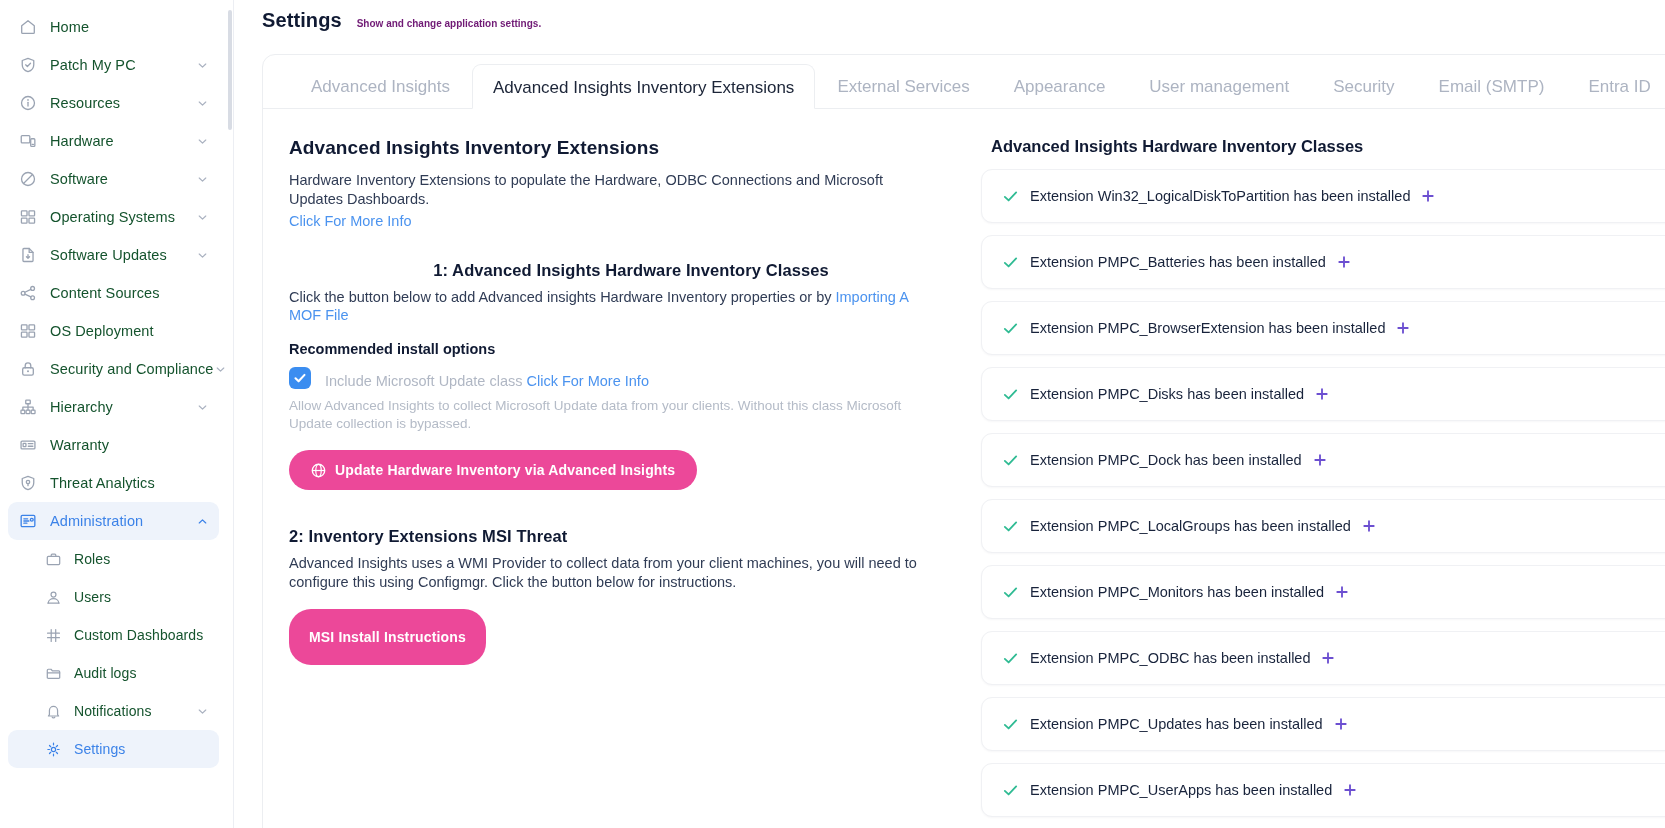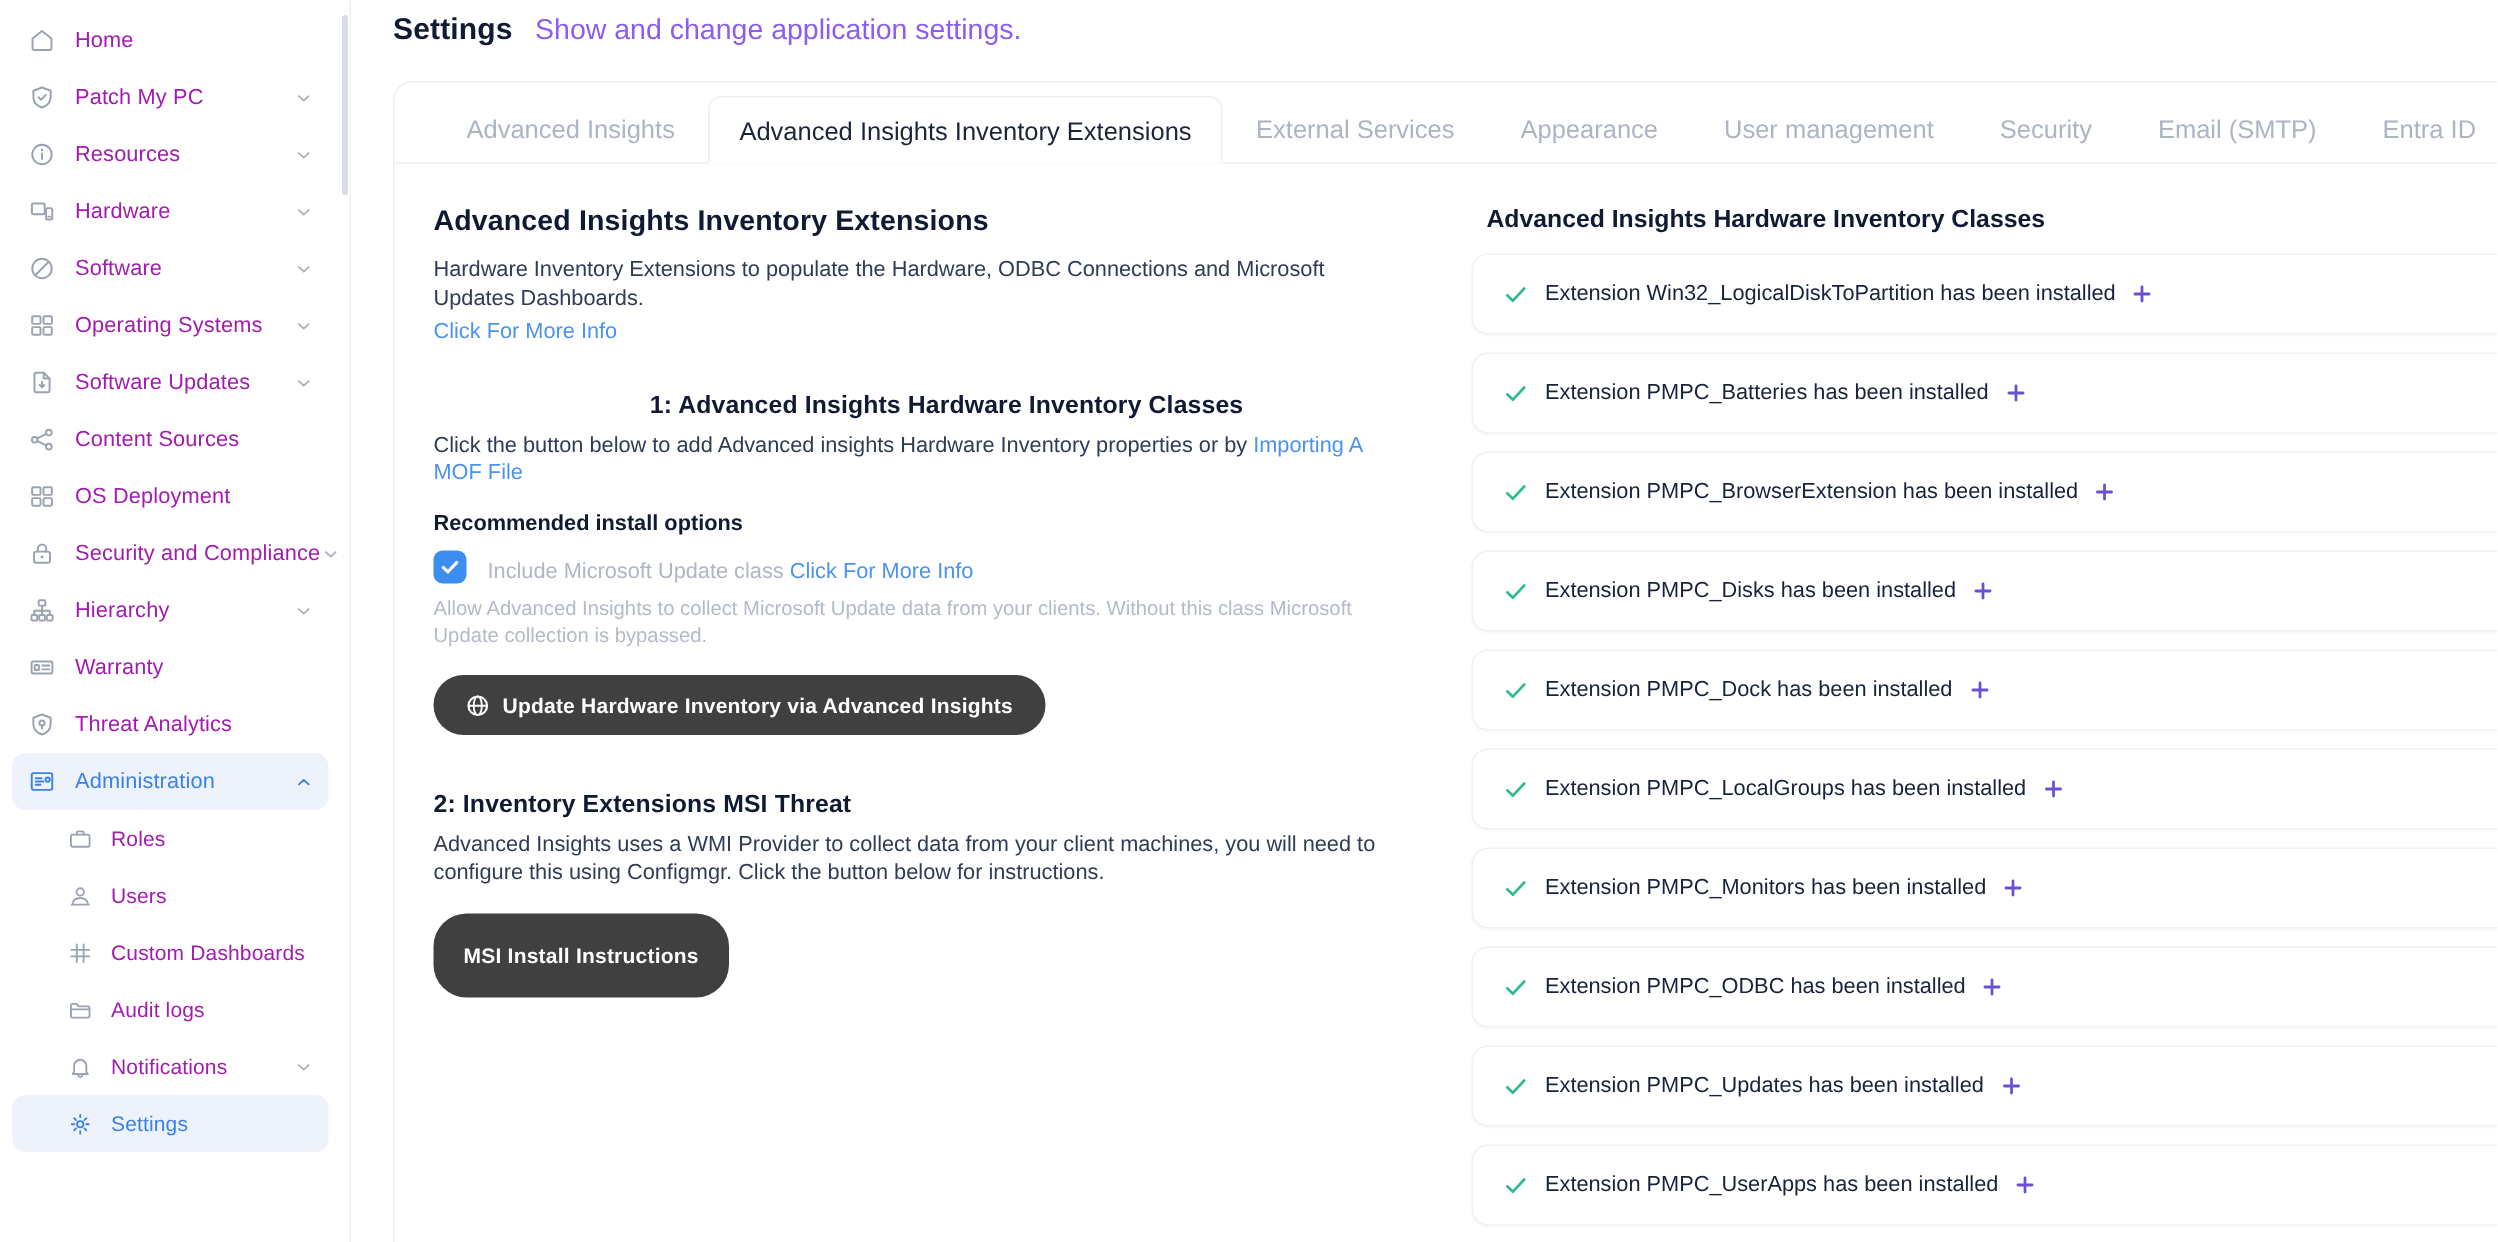--- a/index.html
+++ b/index.html
@@ -32,21 +32,21 @@
   }
   .nav-item .ico {
     width: 19px; height: 19px; flex: 0 0 19px;
     margin-right: 13px;
     display: flex; align-items: center; justify-content: center;
     color: #9aa3b2;
   }
   .nav-item .ico svg { display: block; }
   .nav-item .lbl {
     font-size: 14.5px;
-    color: #a21caf;
+    color: #14532d;
     letter-spacing: .1px;
     white-space: nowrap;
   }
   .nav-item .chev {
     margin-left: auto;
     width: 13px; height: 13px;
     color: #aab2c0;
     display: flex; align-items: center; justify-content: center;
   }
   .nav-item.active { background: #eef3fb; }
@@ -73,22 +73,22 @@
   .page-head {
     display: flex; align-items: baseline;
     padding: 9px 0 0 28px;
     height: 40px;
   }
   .page-title {
     font-size: 20px; font-weight: 700;
     color: #101a33; letter-spacing: .1px;
   }
   .page-sub {
-    font-size: 19px; color: #8b5cf6;
-    margin-left: 15px; font-weight: 400;
+    font-size: 10px; color: #701a75;
+    margin-left: 15px; font-weight: 700;
   }
   .panel {
     position: absolute;
     top: 54px; left: 28px;
     width: 1420px;           
     height: 820px;
     border: 1px solid #eceef1;
     border-radius: 13px;
     background: #ffffff;
   }
@@ -155,21 +155,21 @@
   }
   .chk svg { display: block; }
   .chklbl { font-size: 14.5px; color: #b0b7c4; }
   .helptext {
     font-size: 13.5px; color: #b4bbc7; line-height: 1.35;
     margin-top: 8px; max-width: 645px;
   }
 
   .btn {
     display: inline-flex; align-items: center; gap: 9px;
-    background: #404040;
+    background: #ec4899;
     color: #ffffff;
     font-size: 14px; font-weight: 700;
     border: none; border-radius: 22px;
     padding: 12px 22px;
     cursor: pointer;
     letter-spacing: .15px;
     font-family: "Liberation Sans", sans-serif;
   }
   .btn.small { padding: 20px 20px; }
   .btn .gi { display: flex; align-items: center; }

